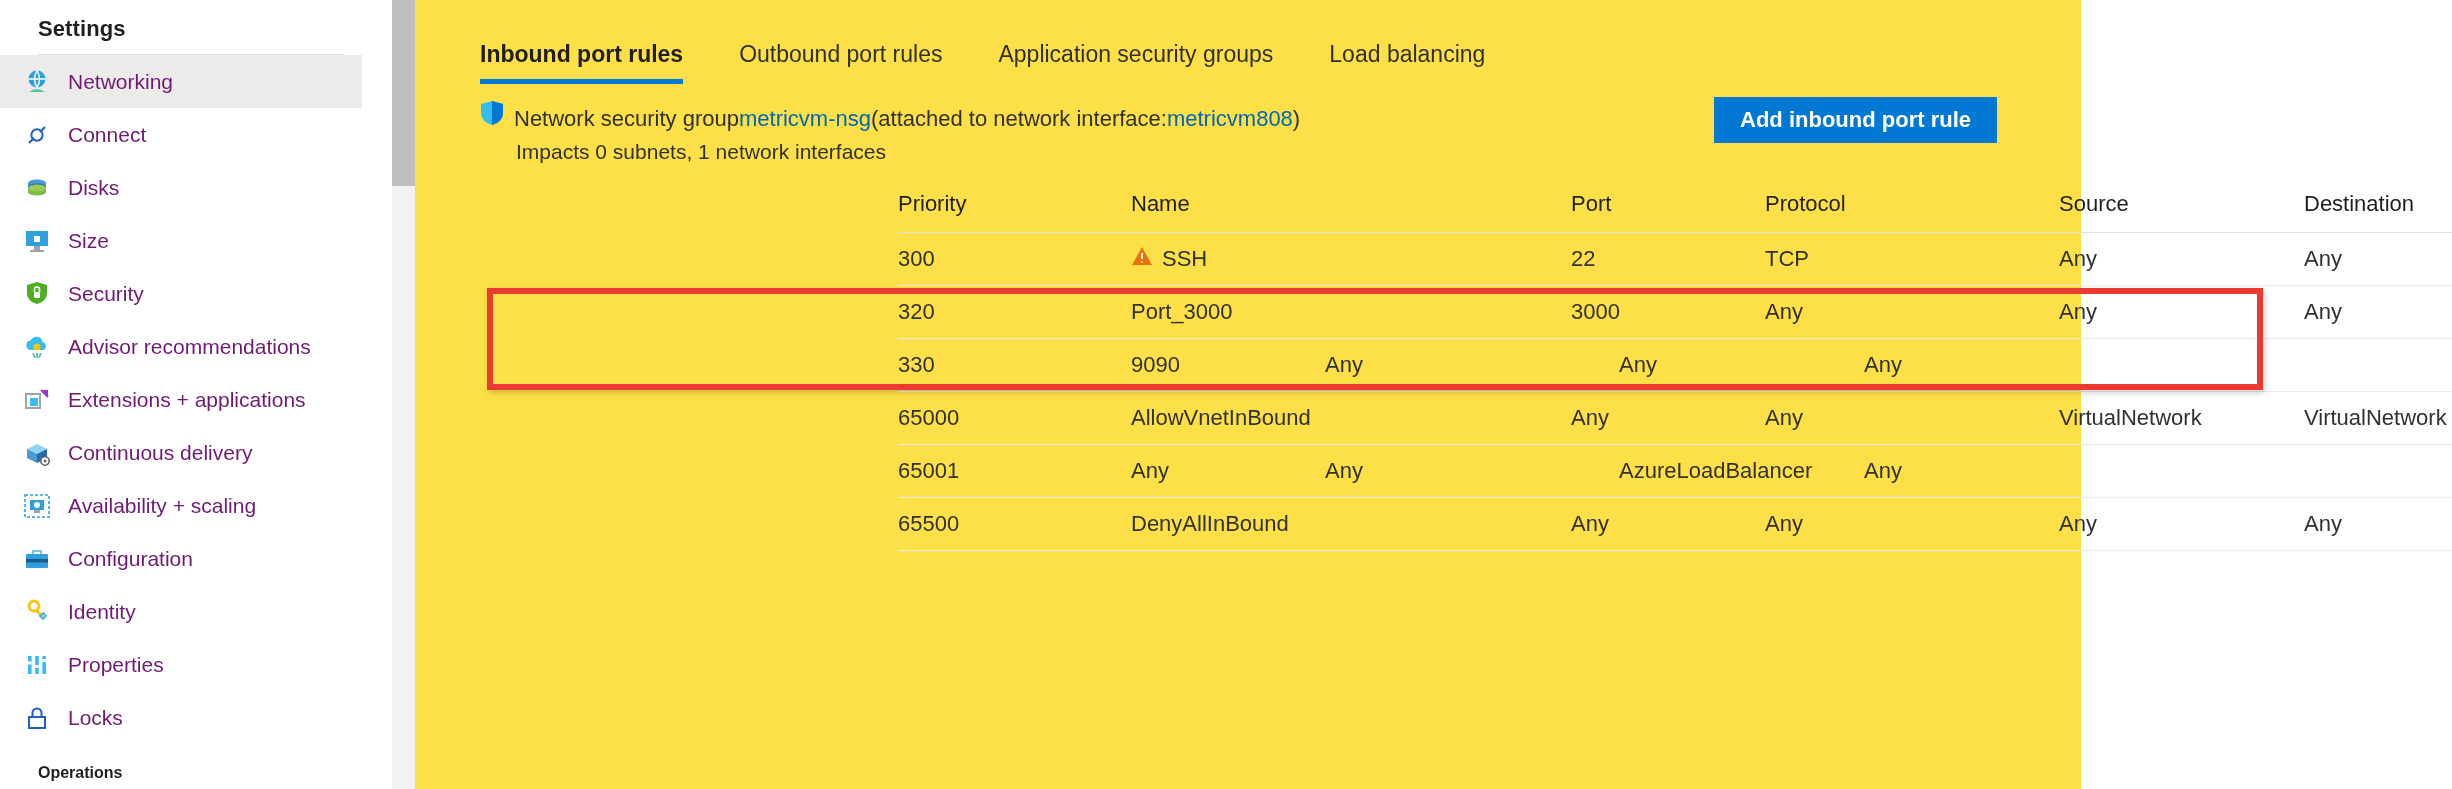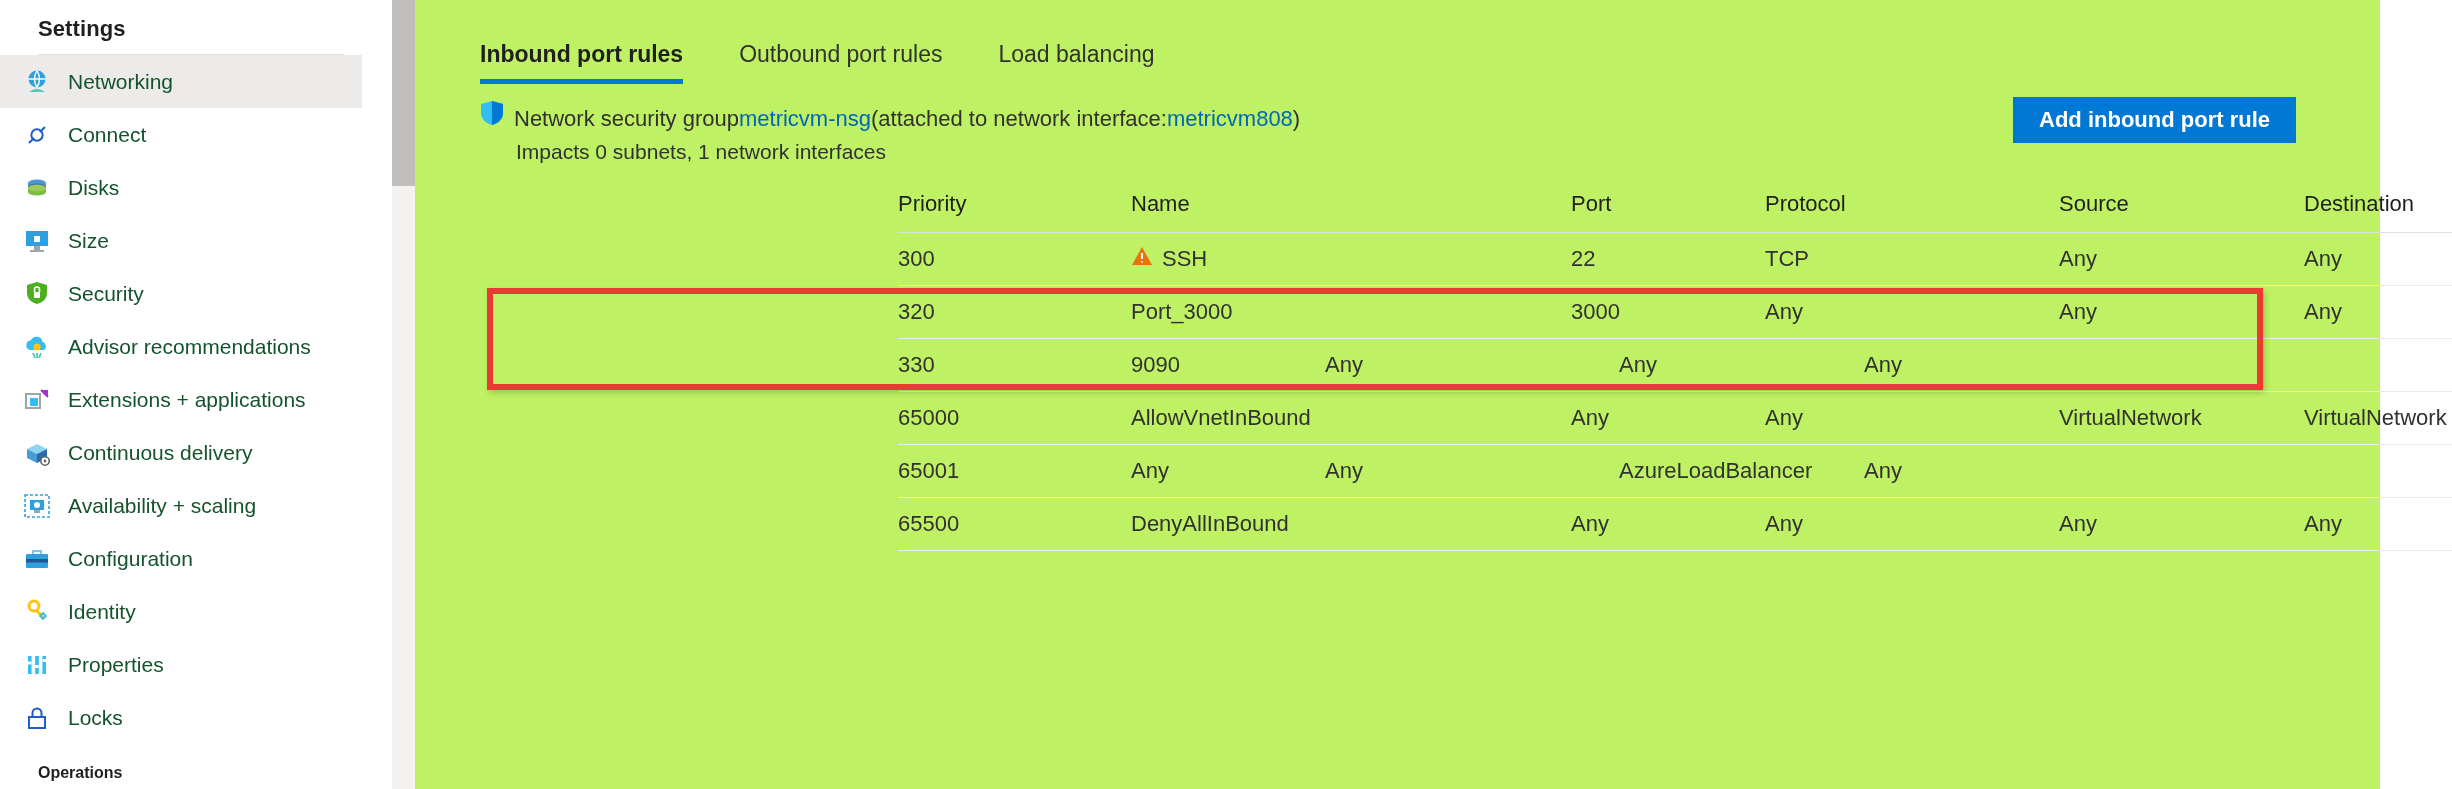--- a/index.html
+++ b/index.html
@@ -24,21 +24,21 @@
     padding: 16px 0 12px 38px;
     letter-spacing: .1px;
   }
   .sidebar-divider {
     height: 1px; background: #e1dfdd; margin: 0 18px 0 38px;
   }
   .nav-item {
     display: flex; align-items: center;
     height: 53px; padding-left: 20px;
     cursor: pointer;
-    color: #14532d; font-size: 21px;
+    color: #701a75; font-size: 21px;
   }
   .nav-item.selected { background: #edebe9; }
   .nav-ico {
     width: 34px; height: 34px; margin-right: 14px;
     flex: 0 0 34px;
     display: flex; align-items: center; justify-content: center;
   }
   .nav-ico svg { display: block; }
   .nav-label { white-space: nowrap; }
   .section-head {
@@ -52,21 +52,21 @@
     width: 23px; height: 789px; background: #f3f2f1;
   }
   .sb-thumb {
     position: absolute; left: 392px; top: 0;
     width: 23px; height: 186px; background: #c0bfbe;
   }
 
   
   .main {
     position: absolute; left: 415px; top: 0;
-    width: 1965px; height: 789px; background: #bef264;
+    width: 1666px; height: 789px; background: #fde047;
   }
 
   
   .tabs {
     display: flex; align-items: flex-end;
     height: 84px; padding-left: 65px;
   }
   .tab {
     position: relative;
     font-size: 23px; color: #323130;
@@ -289,20 +289,21 @@
     <div class="section-head">Operations</div>
   </div>
   <div class="sb-track"></div>
   <div class="sb-thumb"></div>
 
   <div class="main">
 
     <div class="tabs" id="tabs">
         <div class="tab active">Inbound port rules</div>
         <div class="tab">Outbound port rules</div>
+        <div class="tab">Application security groups</div>
         <div class="tab">Load balancing</div>
       </div>
 
     <div class="nsg-block">
       <div class="nsg-line1">
         <span class="shield-ico">
           <svg width="24" height="26" viewBox="0 0 24 26">
             <path d="M12 1 L23 4 V13 C23 19 18 23.5 12 25 C6 23.5 1 19 1 13 V4 Z" fill="#32bdf3"></path>
             <path d="M12 1 L23 4 V13 C23 19 18 23.5 12 25 Z" fill="#0078d4"></path>
           </svg>

